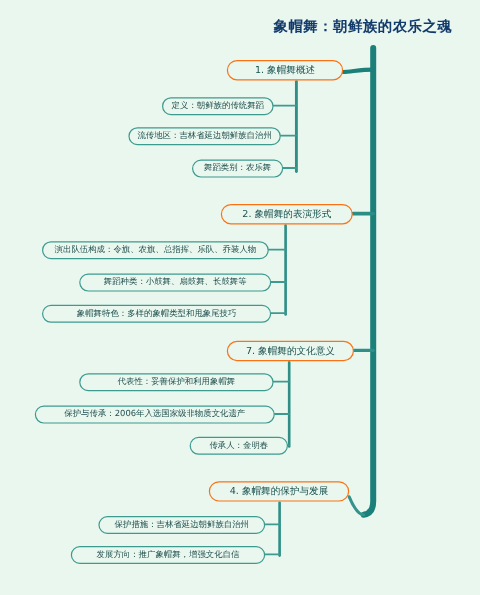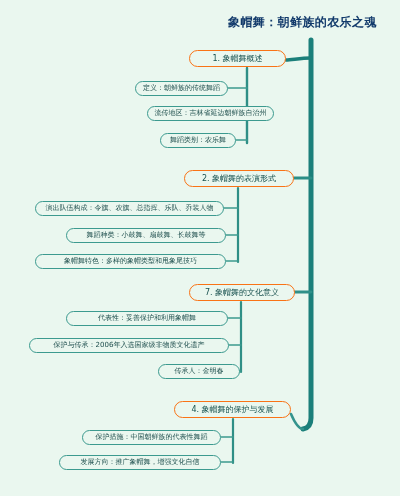--- a/index.html
+++ b/index.html
@@ -83,30 +83,30 @@
 
     <path d="M233,419 C233,427 233,430 233,436 L233,463" fill="none" stroke="#2f8f86" stroke-width="2.2" stroke-linecap="round"></path>
     <path d="M233,437 C229,437 225,437 221,437" fill="none" stroke="#3c9a8f" stroke-width="1.5" stroke-linecap="round"></path>
     <path d="M233,462 C229,462 225,462 221,462" fill="none" stroke="#3c9a8f" stroke-width="1.5" stroke-linecap="round"></path>
   </svg>
 
   <div class="title">象帽舞：朝鲜族的农乐之魂</div>
 
   <div class="node branch" style="left:189px;top:50px;width:97px;">1. 象帽舞概述</div>
   <div class="node leaf pill" style="left:135px;top:81px;width:93px;">定义：朝鲜族的传统舞蹈</div>
-  <div class="node leaf pill" style="left:107px;top:106px;width:127px;margin-left:40px;">流传地区：吉林省延边朝鲜族自治州</div>
+  <div class="node leaf pill" style="left:107px;top:106px;width:127px;">流传地区：吉林省延边朝鲜族自治州</div>
   <div class="node leaf pill" style="left:160px;top:133px;width:76px;text-align:right;">舞蹈类别：农乐舞</div>
 
   <div class="node branch" style="left:184px;top:170px;width:110px;">2. 象帽舞的表演形式</div>
   <div class="node leaf pill" style="left:35px;top:201px;width:189px;">演出队伍构成：令旗、农旗、总指挥、乐队、乔装人物</div>
   <div class="node leaf pill" style="left:66px;top:228px;width:160px;">舞蹈种类：小鼓舞、扇鼓舞、长鼓舞等</div>
   <div class="node leaf pill" style="left:35px;top:254px;width:191px;">象帽舞特色：多样的象帽类型和甩象尾技巧</div>
 
   <div class="node branch" style="left:189px;top:284px;width:106px;">7. 象帽舞的文化意义</div>
   <div class="node leaf pill" style="left:66px;top:311px;width:162px;">代表性：妥善保护和利用象帽舞</div>
   <div class="node leaf pill" style="left:29px;top:338px;width:200px;">保护与传承：2006年入选国家级非物质文化遗产</div>
   <div class="node leaf pill" style="left:158px;top:364px;width:82px;">传承人：金明春</div>
 
   <div class="node branch" style="left:174px;top:401px;width:117px;">4. 象帽舞的保护与发展</div>
-  <div class="node leaf pill" style="left:82px;top:430px;width:139px;">保护措施：中国朝鲜族的代表性舞蹈</div>
+  <div class="node leaf pill" style="left:82px;top:430px;width:139px;">保护措施：吉林省延边朝鲜族自治州</div>
   <div class="node leaf pill" style="left:59px;top:455px;width:162px;">发展方向：推广象帽舞，增强文化自信</div>
 
 </div>
 
 </body></html>

